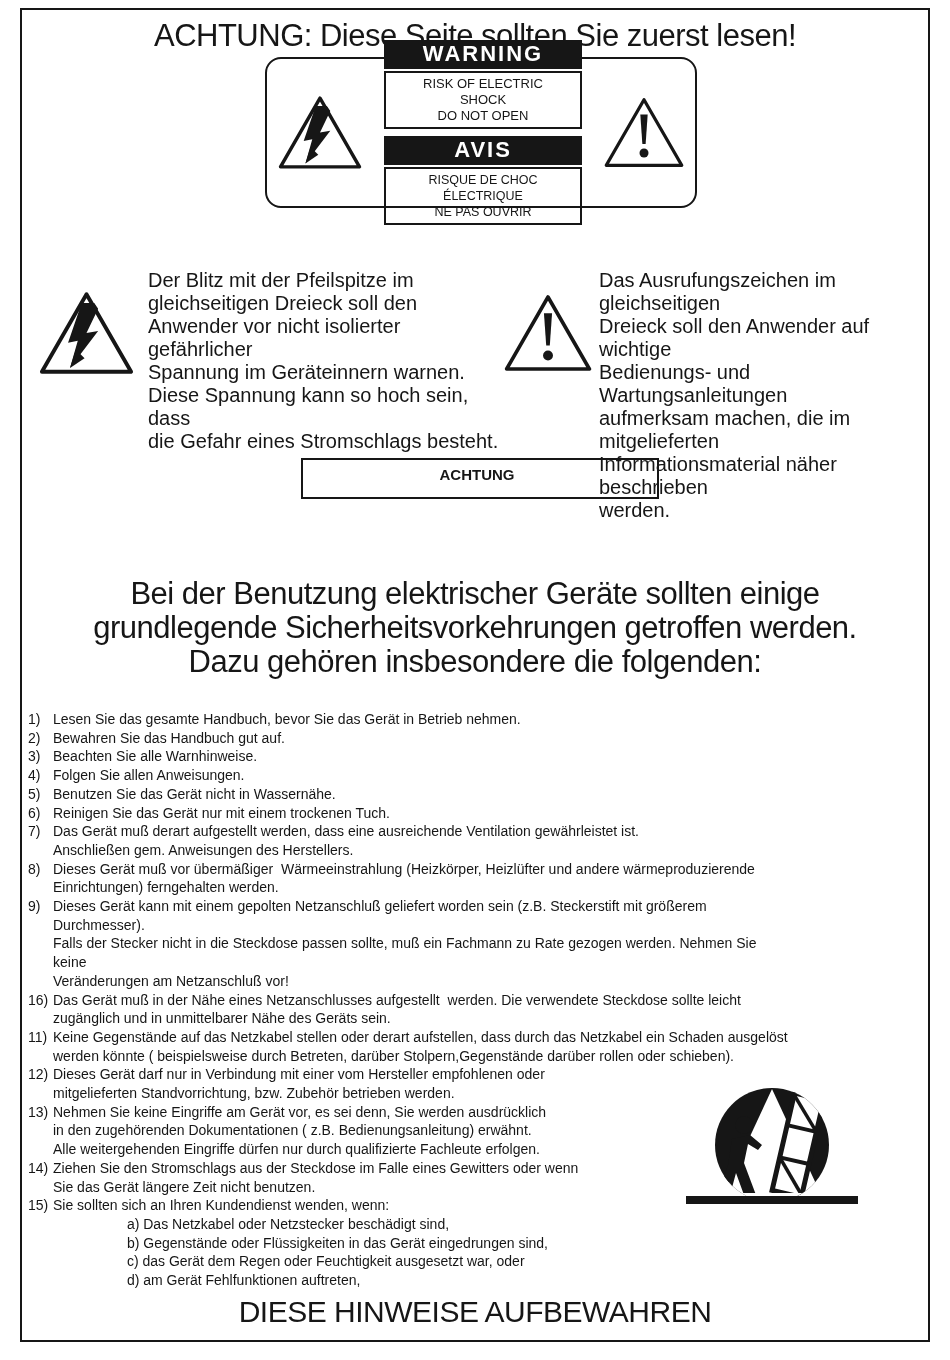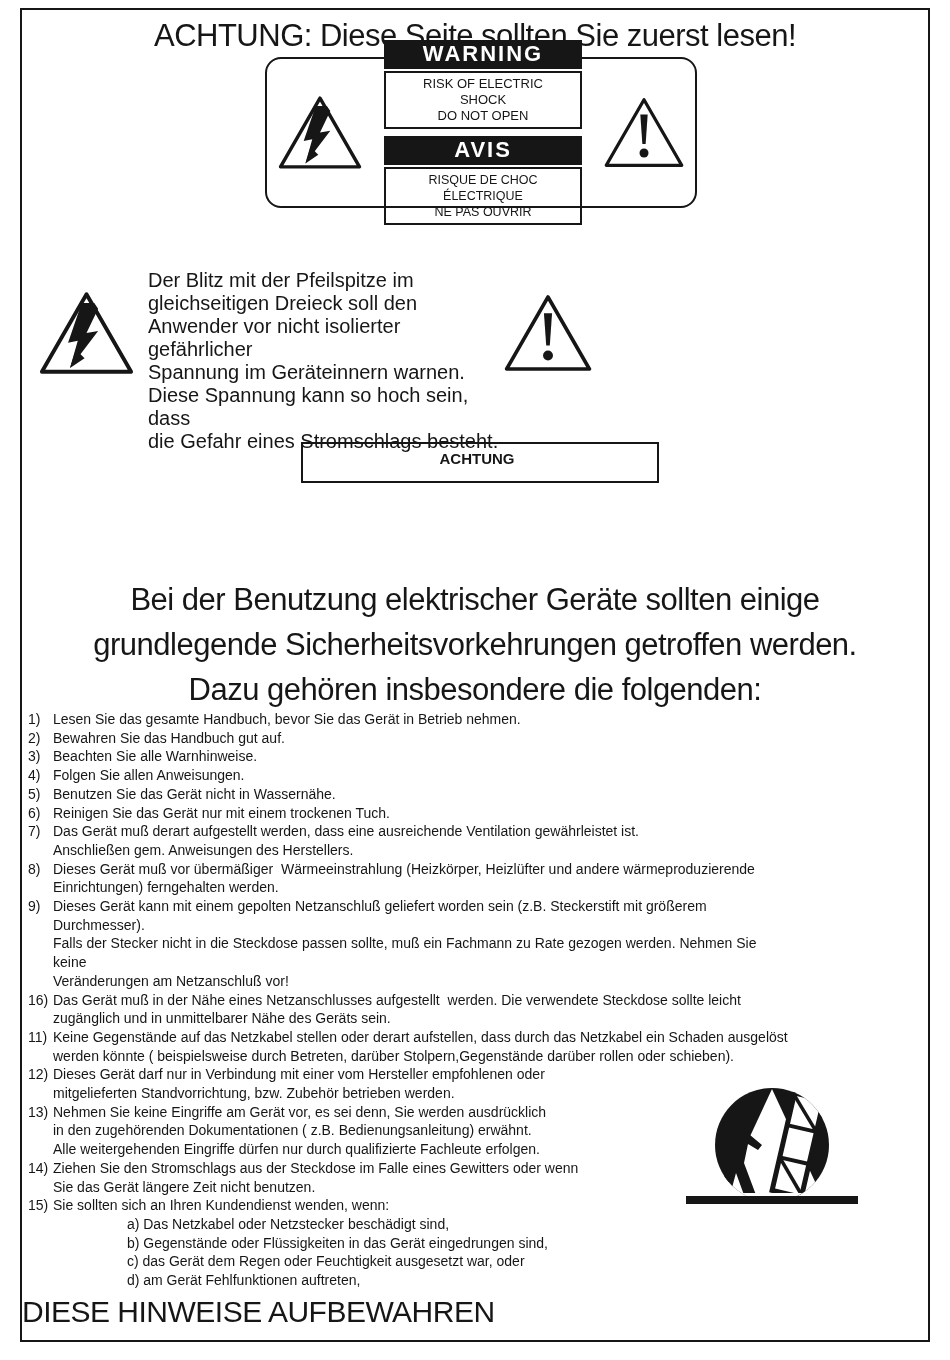--- a/index.html
+++ b/index.html
@@ -11,31 +11,31 @@
   
   .warning-panel{position:absolute;left:243px;top:47px;width:432px;height:151px;border:2px solid #161616;border-radius:16px;display:flex;align-items:center;justify-content:space-between;padding:0 10px;box-sizing:border-box;}
   .wp-center{width:198px;display:flex;flex-direction:column;}
   .bar{background:#161616;color:#fff;font-weight:700;font-size:22px;text-align:center;letter-spacing:2px;padding:1px 0 2px 0;}
   .wbox{border:2px solid #161616;text-align:center;font-size:13px;line-height:16px;padding:3px 16px;margin-top:2px;}
   .gap{height:7px;}
   
   .sym-tri{position:absolute;}
   .sym-text{position:absolute;font-size:20px;line-height:23px;}
   
-  .caution-box{position:absolute;left:279px;top:432px;width:358px;border:2px solid #161616;box-sizing:border-box;text-align:center;padding:6px 8px 9px 2px;}
+  .caution-box{position:absolute;left:279px;top:448px;width:358px;border:2px solid #161616;box-sizing:border-box;text-align:center;padding:6px 8px 9px 2px;}
   .cb-title{font-weight:700;font-size:15px;margin-bottom:5px;}
   .cb-body{font-size:12px;line-height:16px;}
-  .intro-heading{position:absolute;top:567px;left:0;width:100%;text-align:center;font-size:31px;line-height:45px;letter-spacing:-0.5px;}
+  .intro-heading{position:absolute;top:567px;left:0;width:100%;text-align:center;font-size:31px;line-height:34px;letter-spacing:-0.5px;}
   
   .safety-list{position:absolute;left:6px;top:700px;right:6px;font-size:14px;line-height:18.7px;}
   .li{display:flex;align-items:flex-start;}
   .num{flex:0 0 25px;min-width:25px;}
   .txt{flex:1;}
   .cart{position:absolute;left:664px;top:1073px;}
-  .doc-footer{position:absolute;top:1285px;left:0;width:100%;text-align:left;font-size:30px;letter-spacing:-0.5px;}
+  .doc-footer{position:absolute;top:1285px;left:0;width:100%;text-align:center;font-size:30px;letter-spacing:-0.5px;}
 </style>
 </head>
 <body>
 
 <svg width="0" height="0" style="position:absolute" aria-hidden="true">
   <defs>
     <g id="sym-bolt-triangle">
       <path d="M50 6 L96 86 L4 86 Z" fill="#ffffff" stroke="#161616" stroke-width="4" stroke-linejoin="round"></path>
       <polygon points="58,15 45,15 31,56 41,54 33,82 62,44 50,46 62,21" fill="#161616"></polygon>
       <polygon points="33,82 48,72 39,63" fill="#161616"></polygon>
@@ -77,20 +77,26 @@
     <div class="sym-text pre" style="left:126px;top:259px;width:352px">Der Blitz mit der Pfeilspitze im
 gleichseitigen Dreieck soll den
 Anwender vor nicht isolierter gefährlicher
 Spannung im Geräteinnern warnen.
 Diese Spannung kann so hoch sein, dass
 die Gefahr eines Stromschlags besteht.</div>
 
     <svg class="sym-tri" style="left:481px;top:277px" viewBox="0 0 100 92" width="90" height="92">
         <use href="#sym-excl-triangle"></use>
       </svg>
+    <div class="sym-text pre" style="left:577px;top:259px;width:340px">Das Ausrufungszeichen im gleichseitigen
+Dreieck soll den Anwender auf wichtige
+Bedienungs- und Wartungsanleitungen
+aufmerksam machen, die im mitgelieferten
+Informationsmaterial näher beschrieben
+werden.</div>
 
     <div class="caution-box">
       <div class="cb-title">ACHTUNG</div>
     </div>
 
     <div class="intro-heading pre">Bei der Benutzung elektrischer Geräte sollten einige
 grundlegende Sicherheitsvorkehrungen getroffen werden.
 Dazu gehören insbesondere die folgenden:</div>
 
     <div class="safety-list">

